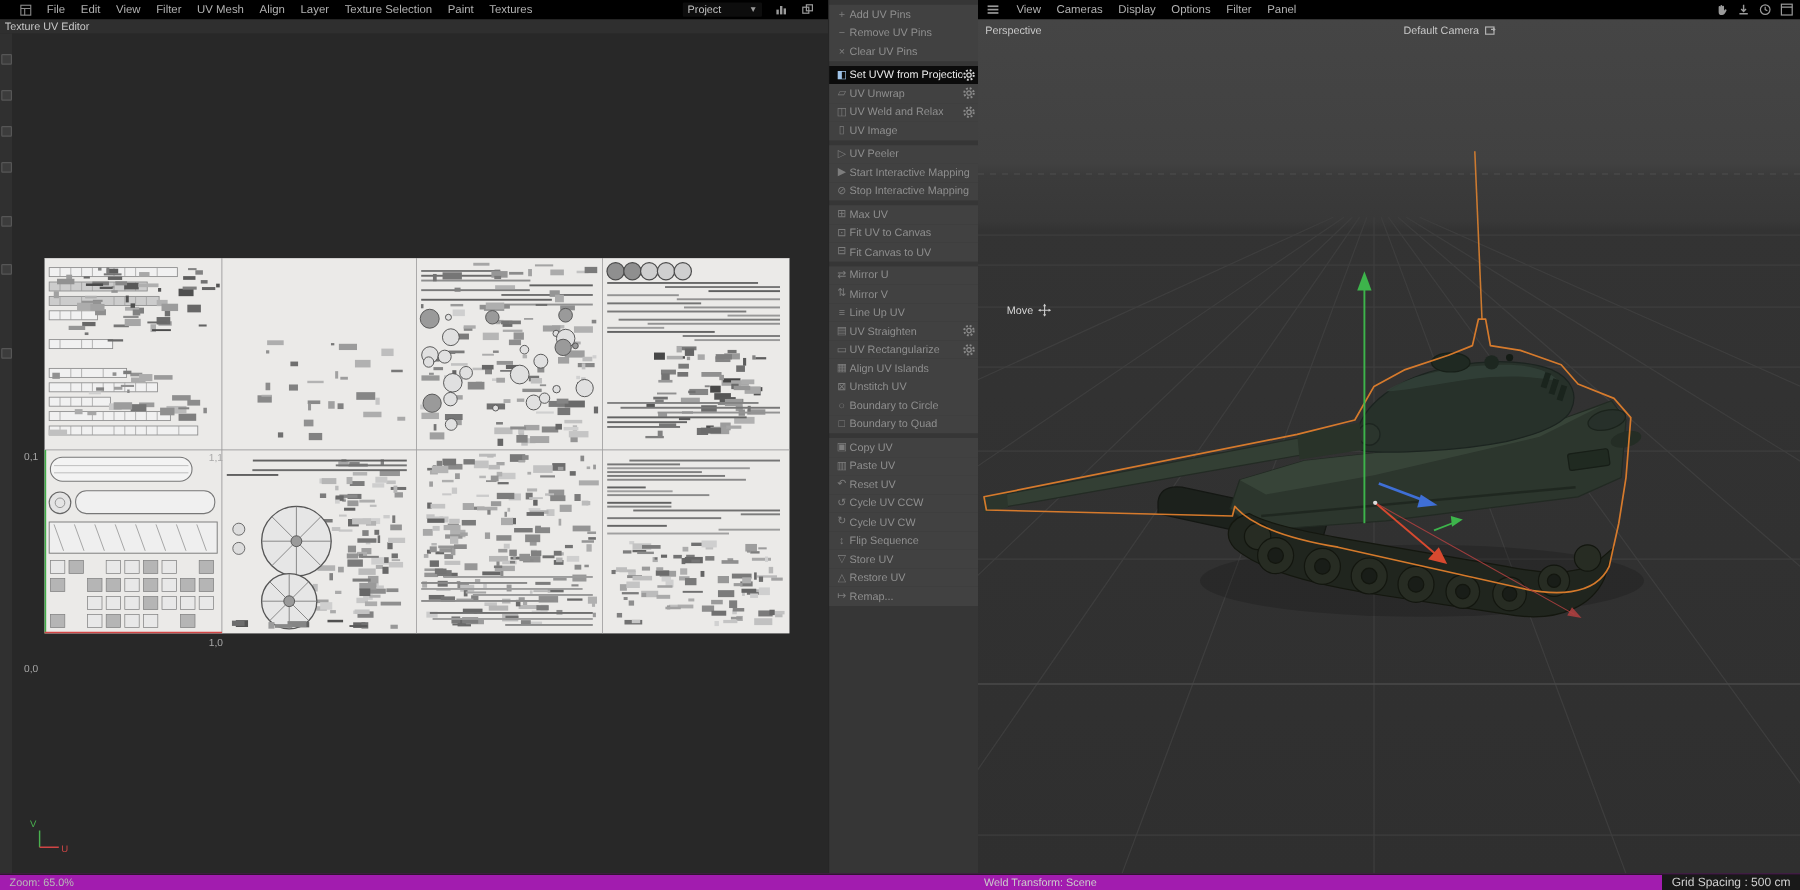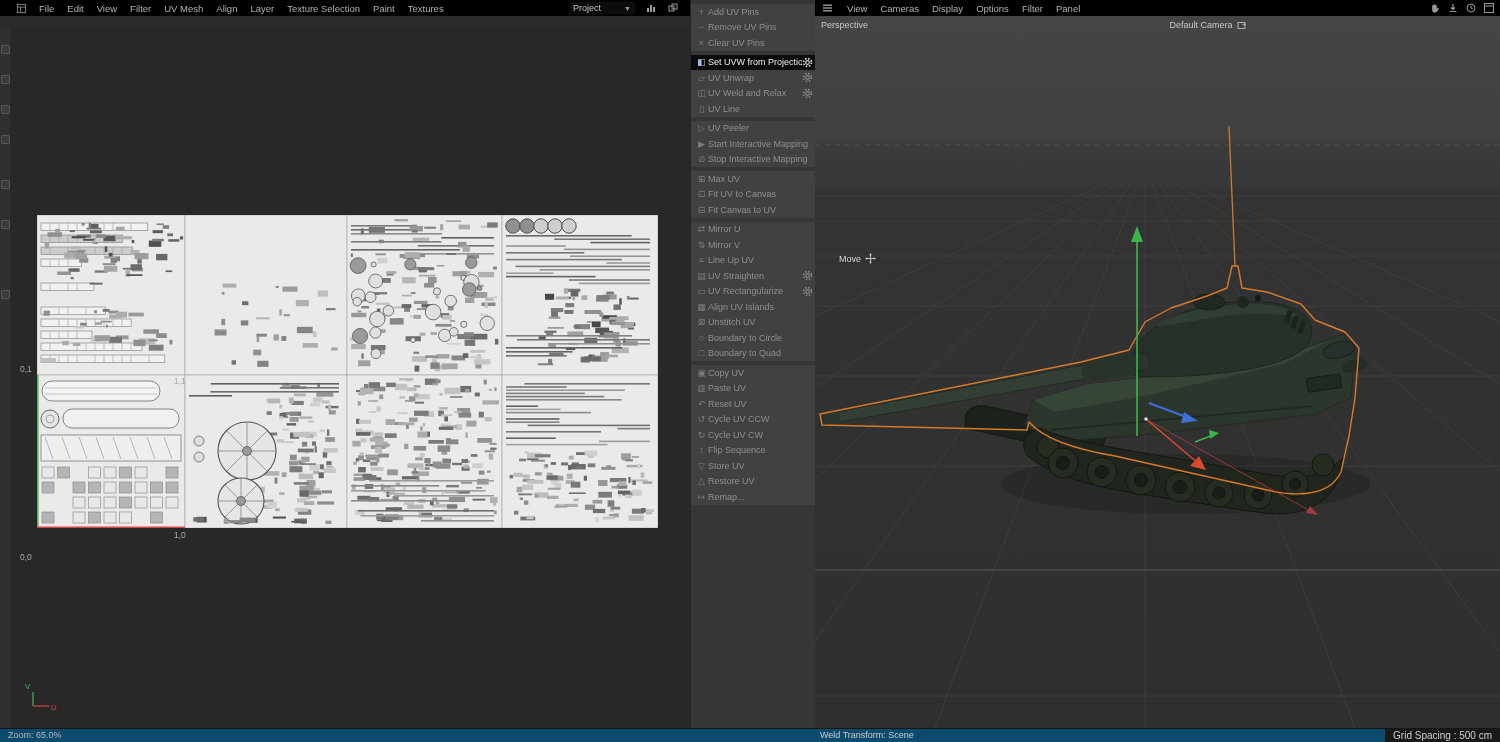--- a/index.html
+++ b/index.html
@@ -43,21 +43,21 @@
   #viewport{position:absolute;left:815px;top:16px;width:786px;height:712px;
     background:linear-gradient(#454545 0px,#414141 120px,#3b3b3b 130px,#383838 168px,#333333 176px,#2f2f2f 100%);}
   #vp-canvas{position:absolute;left:0;top:0;}
   .vp-label{position:absolute;font-size:9px;color:#c8c8c8;white-space:nowrap;display:flex;align-items:center;gap:4px;}
   #vp-perspective{left:6px;top:4px;}
   #vp-camera{left:0;right:0;top:4px;justify-content:center;}
   #vp-move{left:24px;top:237px;color:#d8d8d8;}
   #vp-tripod{position:absolute;right:8px;top:6px;}
   #vp-tripod text{font-size:7.5px;}
   
-  #statusbar{position:absolute;left:0;top:728px;width:1500px;height:14px;background:#0c4a6e;border-top:1px solid #151515;box-sizing:border-box;z-index:7;}
+  #statusbar{position:absolute;left:0;top:728px;width:1500px;height:14px;background:#a21caf;border-top:1px solid #151515;box-sizing:border-box;z-index:7;}
   .status-text{position:absolute;top:1px;font-size:9px;color:#b8b8b8;white-space:nowrap;}
   #status-zoom{left:8px;}
   #status-vt{left:820px;color:#cccccc;}
   #status-chip{position:absolute;right:0;top:0;height:13px;background:#191919;display:flex;align-items:center;padding:0 8px;font-size:10px;color:#d0d0d0;white-space:nowrap;}
   svg{display:block;}
 </style>
 </head>
 <body>
 
 <div id="root">
@@ -149,20 +149,23 @@
       </span>
       <span class="ticon">
         <svg width="12" height="12" viewBox="0 0 12 12">
             <rect x="1.5" y="1.5" width="9" height="9" fill="none" stroke="#9a9a9a"></rect>
             <line x1="1.5" y1="4" x2="10.5" y2="4" stroke="#9a9a9a"></line>
           </svg>
       </span>
     </div>
   </div>
 
+  <div id="uv-header">
+    <span id="uv-panel-title">Texture UV Editor</span>
+  </div>
   <div id="left-strip">
       <div class="strip-ic" style="top: 17px;"></div>
       <div class="strip-ic" style="top: 47px;"></div>
       <div class="strip-ic" style="top: 77px;"></div>
       <div class="strip-ic" style="top: 107px;"></div>
       <div class="strip-ic" style="top: 152px;"></div>
       <div class="strip-ic" style="top: 192px;"></div>
       <div class="strip-ic" style="top: 262px;"></div>
     </div>
 
@@ -1070,21 +1073,21 @@
         <rect x="510.1" y="280.7" width="11.4" height="3.3" fill="rgb(170,170,170)"></rect>
         <rect x="539.1" y="251.3" width="7.2" height="2.5" fill="rgb(118,118,118)"></rect>
         <rect x="517.5" y="290.6" width="12.8" height="2.1" fill="rgb(161,161,161)"></rect>
         <rect x="591.5" y="300.2" width="15.1" height="5.7" fill="rgb(193,193,193)"></rect>
         <rect x="497.7" y="279.0" width="3.8" height="3.5" fill="rgb(156,156,156)"></rect>
         <rect x="485.0" y="269.6" width="11.2" height="5.4" fill="rgb(196,196,196)"></rect>
         <rect x="574.4" y="270.9" width="7.4" height="2.6" fill="rgb(156,156,156)"></rect>
         <line x1="0.8" y1="160" x2="0.8" y2="313" stroke="#3fae46" stroke-width="1.4"></line>
         <line x1="0" y1="312.2" x2="148" y2="312.2" stroke="#d24545" stroke-width="1.4"></line>
       </svg>
-    <span class="uvlabel" style="left:10px;top:336px;text-align:center;">0,1</span>
+    <span class="uvlabel" style="left:10px;top:347px;text-align:center;">0,1</span>
     <span class="uvlabel" style="left:164px;top:348px;">1,1</span>
     <span class="uvlabel" style="left:10px;top:524px;">0,0</span>
     <span class="uvlabel" style="left:164px;top:502px;">1,0</span>
     <svg id="uv-axis" width="38" height="34" viewBox="0 0 38 34">
       <text x="1" y="9" fill="#49b14f">V</text>
       <line x1="9" y1="12" x2="9" y2="26" stroke="#49b14f" stroke-width="1.2"></line>
       <line x1="9" y1="26" x2="25" y2="26" stroke="#d04545" stroke-width="1.2"></line>
       <text x="27" y="30" fill="#d04545">U</text>
     </svg>
   </div>
@@ -1128,21 +1131,21 @@
           <span class="cmd-label">UV Weld and Relax</span>
           <span class="cmd-gear">
             <svg width="11" height="11" viewBox="0 0 12 12">
               <circle cx="6" cy="6" r="2" fill="none" stroke="currentColor" stroke-width="1.2"></circle>
               <circle cx="6" cy="6" r="4.3" fill="none" stroke="currentColor" stroke-width="1.8" stroke-dasharray="1.7 1.7"></circle>
             </svg>
           </span>
         </div>
         <div class="cmd-row">
           <span class="cmd-ic">▯</span>
-          <span class="cmd-label">UV Line</span>
+          <span class="cmd-label">UV Image</span>
         </div>
         <div class="cmd-row gap">
           <span class="cmd-ic">▷</span>
           <span class="cmd-label">UV Peeler</span>
         </div>
         <div class="cmd-row">
           <span class="cmd-ic">▶</span>
           <span class="cmd-label">Start Interactive Mapping</span>
         </div>
         <div class="cmd-row">

